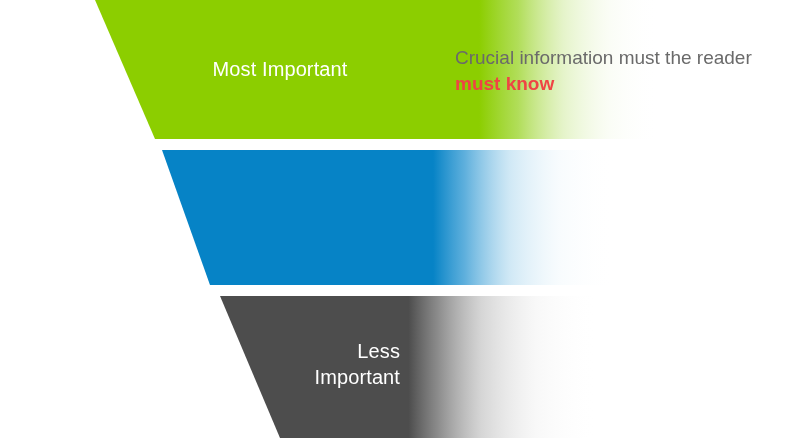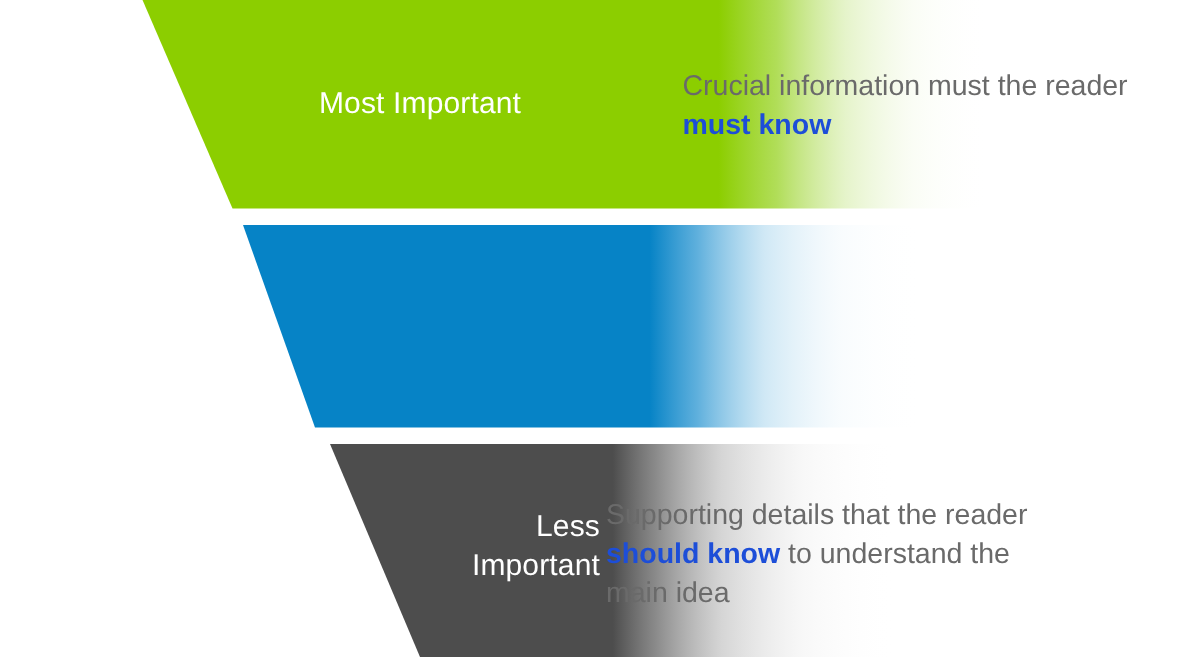--- a/index.html
+++ b/index.html
@@ -40,21 +40,21 @@
   }
   .band-desc {
     position: absolute;
     color: #6a6a6a;
     font-size: 19px;
     line-height: 26px;
     z-index: 3;
   }
   .band-desc .em {
     font-weight: bold;
-    color: #1d4ed8;
+    color: #ef4444;
   }
 
   
   #band-green {
     top: 0;
     height: 140px;
   }
   #label-green {
     top: 56px;
     left: 100px;
@@ -126,23 +126,20 @@
           <stop offset="0.545" stop-color="#8FC9E8" stop-opacity="0.42"></stop>
           <stop offset="0.625" stop-color="#D6ECF7" stop-opacity="0.16"></stop>
           <stop offset="0.71" stop-color="#ffffff" stop-opacity="0"></stop>
           <stop offset="1" stop-color="#ffffff" stop-opacity="0"></stop>
         </linearGradient>
       </defs>
       <polygon points="162,0 800,0 800,135 210,135" fill="url(#gradBlue)"></polygon>
     </svg>
     <div class="band-label" id="label-blue">Less
 Important</div>
-    <div class="band-desc" id="desc-blue">
-      <span>Supporting details that the reader </span><span class="em">should know</span><span> to understand the main idea</span>
-    </div>
   </div>
 
   <div class="band" id="band-gray">
     <svg width="800" height="142" viewBox="0 0 800 142">
       <defs>
         <linearGradient id="gradGray" x1="0" y1="0" x2="1" y2="0">
           <stop offset="0" stop-color="#4D4D4D" stop-opacity="1"></stop>
           <stop offset="0.325" stop-color="#4D4D4D" stop-opacity="1"></stop>
           <stop offset="0.375" stop-color="#6E6E6E" stop-opacity="0.80"></stop>
           <stop offset="0.45" stop-color="#A8A8A8" stop-opacity="0.48"></stop>

